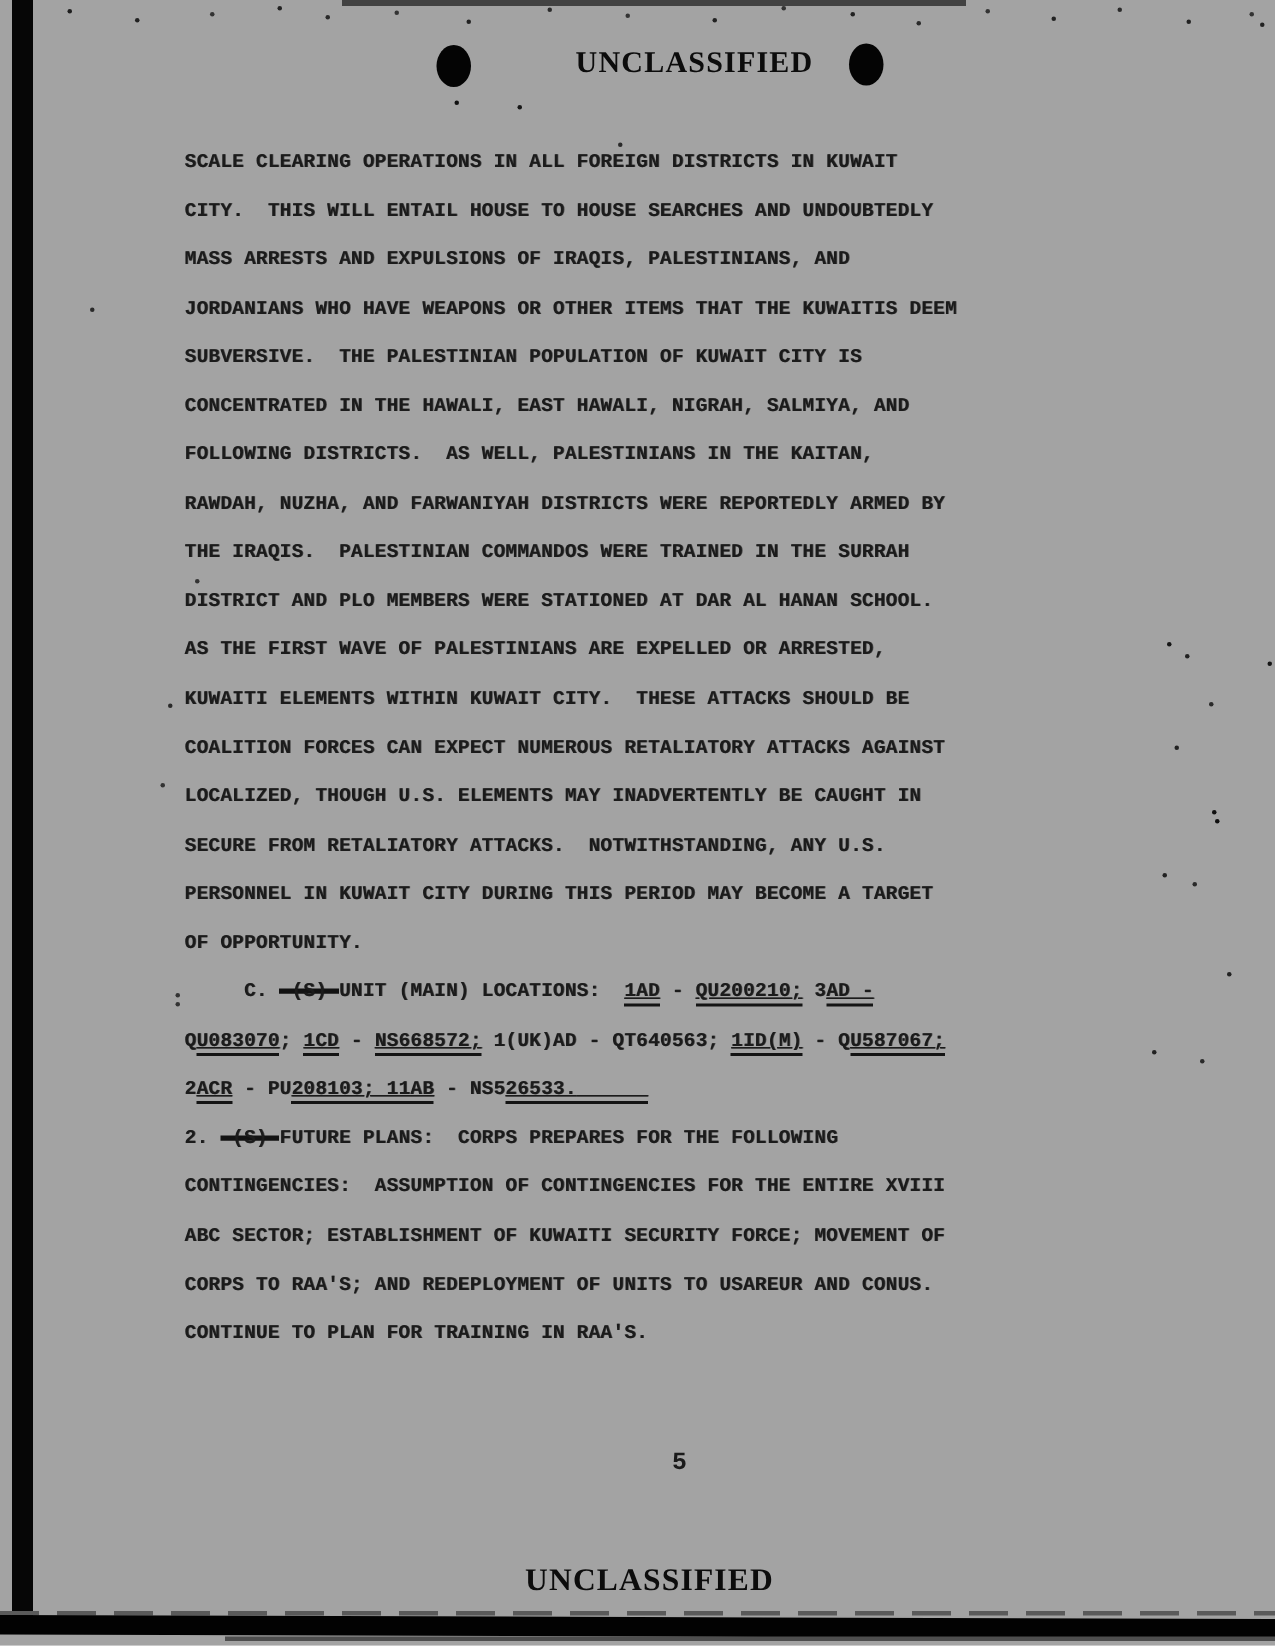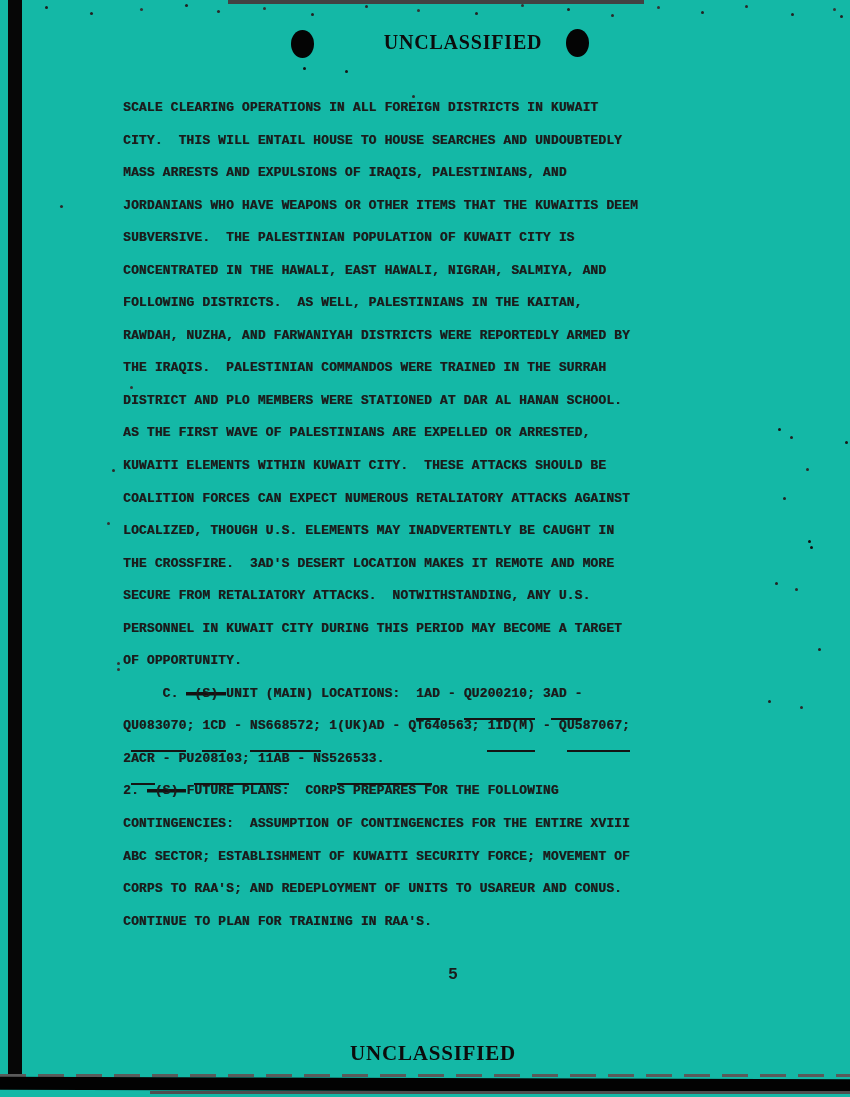--- a/index.html
+++ b/index.html
@@ -1,21 +1,21 @@
 <!DOCTYPE html>
 <html><head>
 <meta charset="utf-8">
 <title>Scanned Document</title>
 <style>
   html, body { margin: 0; padding: 0; background: #e8e8e8; }
   .page {
     position: relative;
     width: 850px;
     height: 1097px;
-    background: #14b8a6;
+    background: #a3a3a3;
     overflow: hidden;
     font-family: "Liberation Mono", "DejaVu Sans Mono", monospace;
     color: #1a1a1a;
   }
 
   
   .left-edge-bar {
     position: absolute; left: 8px; top: 0;
     width: 14px; height: 1086px;
     background: #060606;
@@ -94,21 +94,22 @@
     height: 32.55px;
     white-space: pre;
     font-size: 13px;
     font-weight: 700;
     letter-spacing: 0.12px;
     color: #1b1b1b;
     text-shadow: 0.5px 0 0 rgba(25,25,25,0.65);
   }
   .seg.underline {
     border-bottom: 2.5px solid #141414;
-    padding-bottom: 17px;
+    padding-bottom: 1px;
+    text-decoration: underline;
   }
   .seg.strike {
     background-image: linear-gradient(#121212, #121212);
     background-repeat: no-repeat;
     background-size: 100% 3.5px;
     background-position: 0 52%;
   }
 
   .page-number {
     position: absolute;
@@ -141,21 +142,20 @@
       <div class="tline"><span class="seg plain">SUBVERSIVE.  THE PALESTINIAN POPULATION OF KUWAIT CITY IS</span></div>
       <div class="tline"><span class="seg plain">CONCENTRATED IN THE HAWALI, EAST HAWALI, NIGRAH, SALMIYA, AND</span></div>
       <div class="tline"><span class="seg plain">FOLLOWING DISTRICTS.  AS WELL, PALESTINIANS IN THE KAITAN,</span></div>
       <div class="tline"><span class="seg plain">RAWDAH, NUZHA, AND FARWANIYAH DISTRICTS WERE REPORTEDLY ARMED BY</span></div>
       <div class="tline"><span class="seg plain">THE IRAQIS.  PALESTINIAN COMMANDOS WERE TRAINED IN THE SURRAH</span></div>
       <div class="tline"><span class="seg plain">DISTRICT AND PLO MEMBERS WERE STATIONED AT DAR AL HANAN SCHOOL.</span></div>
       <div class="tline"><span class="seg plain">AS THE FIRST WAVE OF PALESTINIANS ARE EXPELLED OR ARRESTED,</span></div>
       <div class="tline"><span class="seg plain">KUWAITI ELEMENTS WITHIN KUWAIT CITY.  THESE ATTACKS SHOULD BE</span></div>
       <div class="tline"><span class="seg plain">COALITION FORCES CAN EXPECT NUMEROUS RETALIATORY ATTACKS AGAINST</span></div>
       <div class="tline"><span class="seg plain">LOCALIZED, THOUGH U.S. ELEMENTS MAY INADVERTENTLY BE CAUGHT IN</span></div>
-      <div class="tline"><span class="seg plain">THE CROSSFIRE.  3AD'S DESERT LOCATION MAKES IT REMOTE AND MORE</span></div>
       <div class="tline"><span class="seg plain">SECURE FROM RETALIATORY ATTACKS.  NOTWITHSTANDING, ANY U.S.</span></div>
       <div class="tline"><span class="seg plain">PERSONNEL IN KUWAIT CITY DURING THIS PERIOD MAY BECOME A TARGET</span></div>
       <div class="tline"><span class="seg plain">OF OPPORTUNITY.</span></div>
       <div class="tline"><span class="seg plain">     C. </span><span class="seg strike"> (S) </span><span class="seg plain">UNIT (MAIN) LOCATIONS:  </span><span class="seg underline">1AD</span><span class="seg plain"> - </span><span class="seg underline">QU200210;</span><span class="seg plain"> 3</span><span class="seg underline">AD -</span></div>
       <div class="tline"><span class="seg plain">Q</span><span class="seg underline">U083070</span><span class="seg plain">; </span><span class="seg underline">1CD</span><span class="seg plain"> - </span><span class="seg underline">NS668572;</span><span class="seg plain"> 1(UK)AD - QT640563; </span><span class="seg underline">1ID(M)</span><span class="seg plain"> - Q</span><span class="seg underline">U587067;</span></div>
       <div class="tline"><span class="seg plain">2</span><span class="seg underline">ACR</span><span class="seg plain"> - PU</span><span class="seg underline">208103; 11AB</span><span class="seg plain"> - NS5</span><span class="seg underline">26533.</span><span class="seg underline">      </span></div>
       <div class="tline"><span class="seg plain">2. </span><span class="seg strike"> (S) </span><span class="seg plain">FUTURE PLANS:  CORPS PREPARES FOR THE FOLLOWING</span></div>
       <div class="tline"><span class="seg plain">CONTINGENCIES:  ASSUMPTION OF CONTINGENCIES FOR THE ENTIRE XVIII</span></div>
       <div class="tline"><span class="seg plain">ABC SECTOR; ESTABLISHMENT OF KUWAITI SECURITY FORCE; MOVEMENT OF</span></div>
       <div class="tline"><span class="seg plain">CORPS TO RAA'S; AND REDEPLOYMENT OF UNITS TO USAREUR AND CONUS.</span></div>

